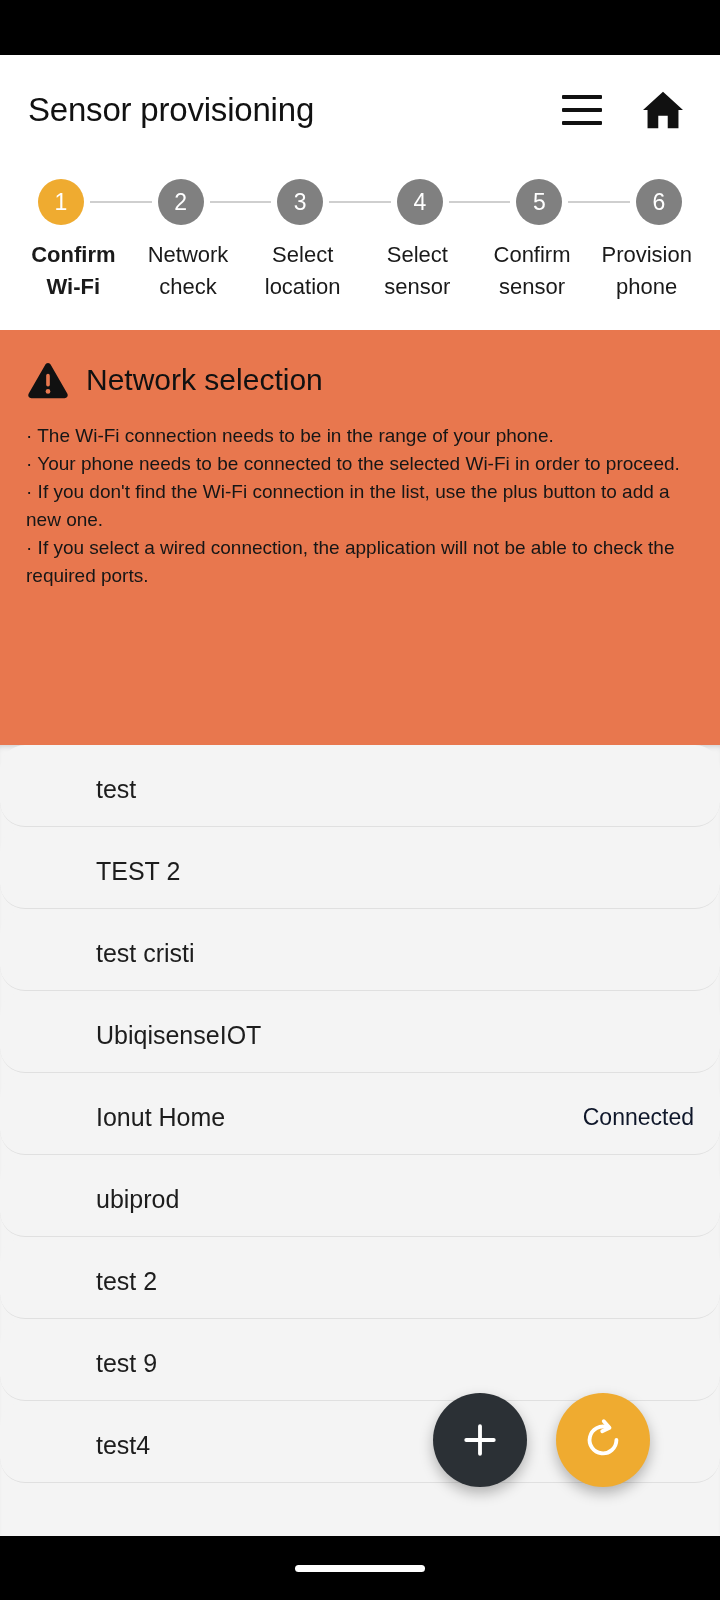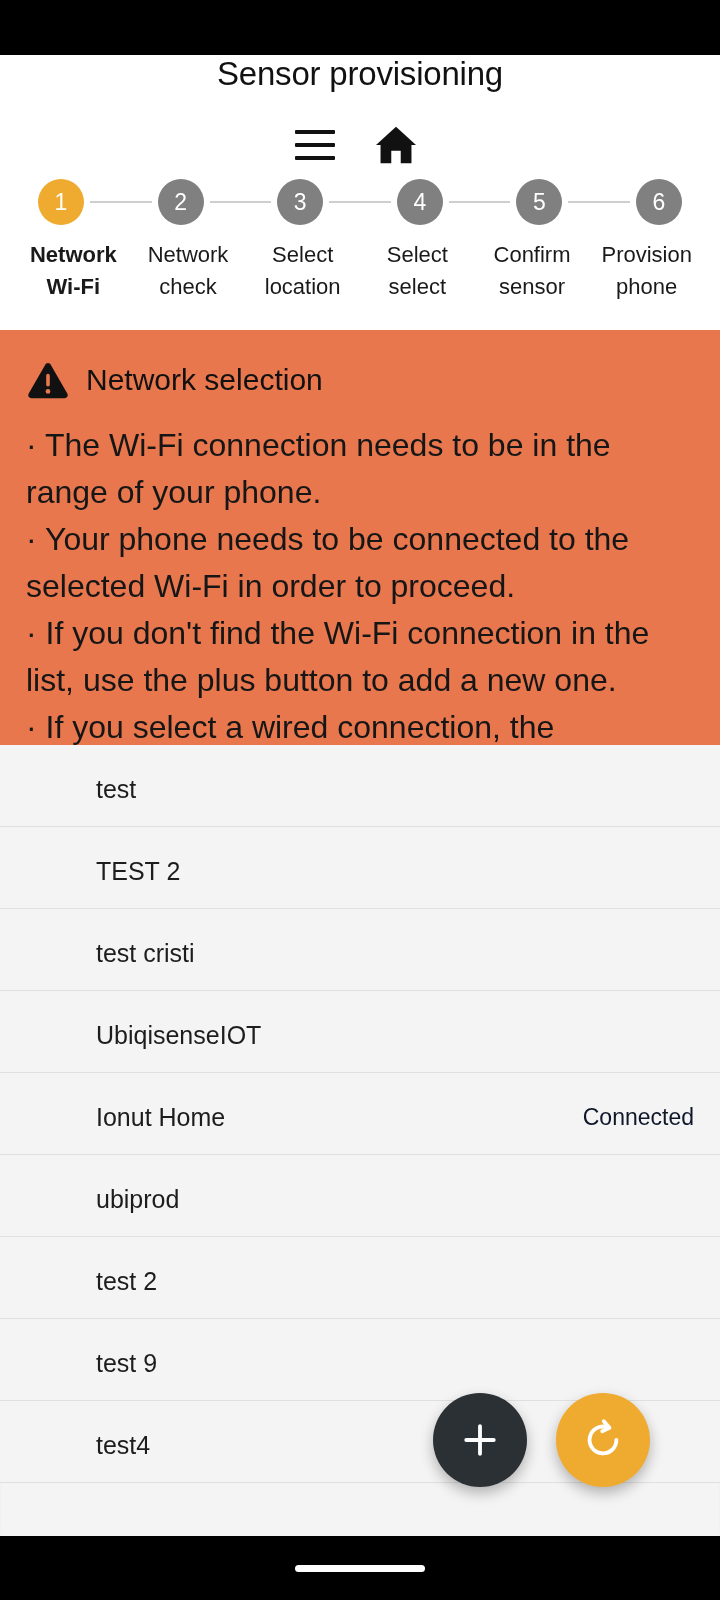--- a/index.html
+++ b/index.html
@@ -14,21 +14,21 @@
   
   .status-bar{
     position:absolute; top:0; left:0; width:720px; height:55px;
     background:#000;
   }
 
   
   .header{
     position:absolute; top:55px; left:0; width:720px; height:110px;
     background:#fff;
-    display:flex; align-items:center; padding:0 28px;flex-direction:column;
+    display:flex; align-items:center; padding:0 28px;
   }
   .header-title{
     font-size:33px; color:#111; font-weight:400; letter-spacing:-0.2px;
     flex:1; white-space:nowrap;
   }
   .header-actions{ display:flex; align-items:center; gap:38px; padding-right:6px;}
   .icon-btn{ display:flex; align-items:center; justify-content:center; cursor:pointer;}
   .hamburger{ width:40px; height:30px; display:flex; flex-direction:column; justify-content:space-between;}
   .hamburger span{ display:block; width:40px; height:4px; background:#111; border-radius:1px;}
   .home-icon{ width:46px; height:40px; }
@@ -54,34 +54,35 @@
   }
   .step-label.current{ font-weight:bold; }
 
   
   .warning{
     position:absolute; top:330px; left:0; width:720px; height:415px;
     background:#E8774E; padding:30px 37px 0 26px;
   }
   .warn-head{ display:flex; align-items:center; gap:16px; margin-bottom:22px;}
   .warn-title{ font-size:30px; color:#111; }
-  .warn-body{ font-size:32px; color:#161616; line-height:1.47; }
+  .warn-body{ font-size:19px; color:#161616; line-height:1.47; }
   .warn-body p{ margin:0; }
 
   
   .list{
     position:absolute; top:745px; left:0; width:720px; height:790px;
     background:#f4f4f4; overflow:hidden;
     box-shadow:inset 0 5px 7px -5px rgba(0,0,0,0.22);
   }
   .list-item{
     height:82px; display:flex; align-items:center;
     padding:8px 26px 0 96px;
     border-bottom:1px solid #e0e0e0;
     background:#f4f4f4;
+    border-radius:25px;
   }
   .item-name{ font-size:25px; color:#1d1d1d; flex:1; }
   .item-status{ font-size:23px; color:#0f172a; }
 
   
   .fab{
     position:absolute; width:94px; height:94px; border-radius:50%;
     display:flex; align-items:center; justify-content:center;
     box-shadow:0 6px 14px rgba(0,0,0,0.28); cursor:pointer;
   }
@@ -138,24 +139,24 @@
     <div class="step-line"></div>
     <div class="step-circle inactive">
         <span>5</span>
       </div>
     <div class="step-line"></div>
     <div class="step-circle inactive">
         <span>6</span>
       </div>
   </div>
   <div class="step-labels">
-    <div class="step-label current">Network Wi-Fi</div>
+    <div class="step-label current">Confirm Wi-Fi</div>
     <div class="step-label">Network check</div>
     <div class="step-label">Select location</div>
-    <div class="step-label">Select select</div>
+    <div class="step-label">Select sensor</div>
     <div class="step-label">Confirm sensor</div>
     <div class="step-label">Provision phone</div>
   </div>
 </div>
 
 <div class="warning">
   <div class="warn-head">
     <svg width="44" height="40" viewBox="0 0 24 22">
       <path d="M12 1.6 C12.7 1.6 13.2 2 13.5 2.6 L22.6 18.4 C23.3 19.7 22.4 21 21.1 21 L2.9 21 C1.6 21 0.7 19.7 1.4 18.4 L10.5 2.6 C10.8 2 11.3 1.6 12 1.6 Z" fill="#111"></path>
       <rect x="11" y="7.6" width="2" height="7" rx="1" fill="#E8774E"></rect>

